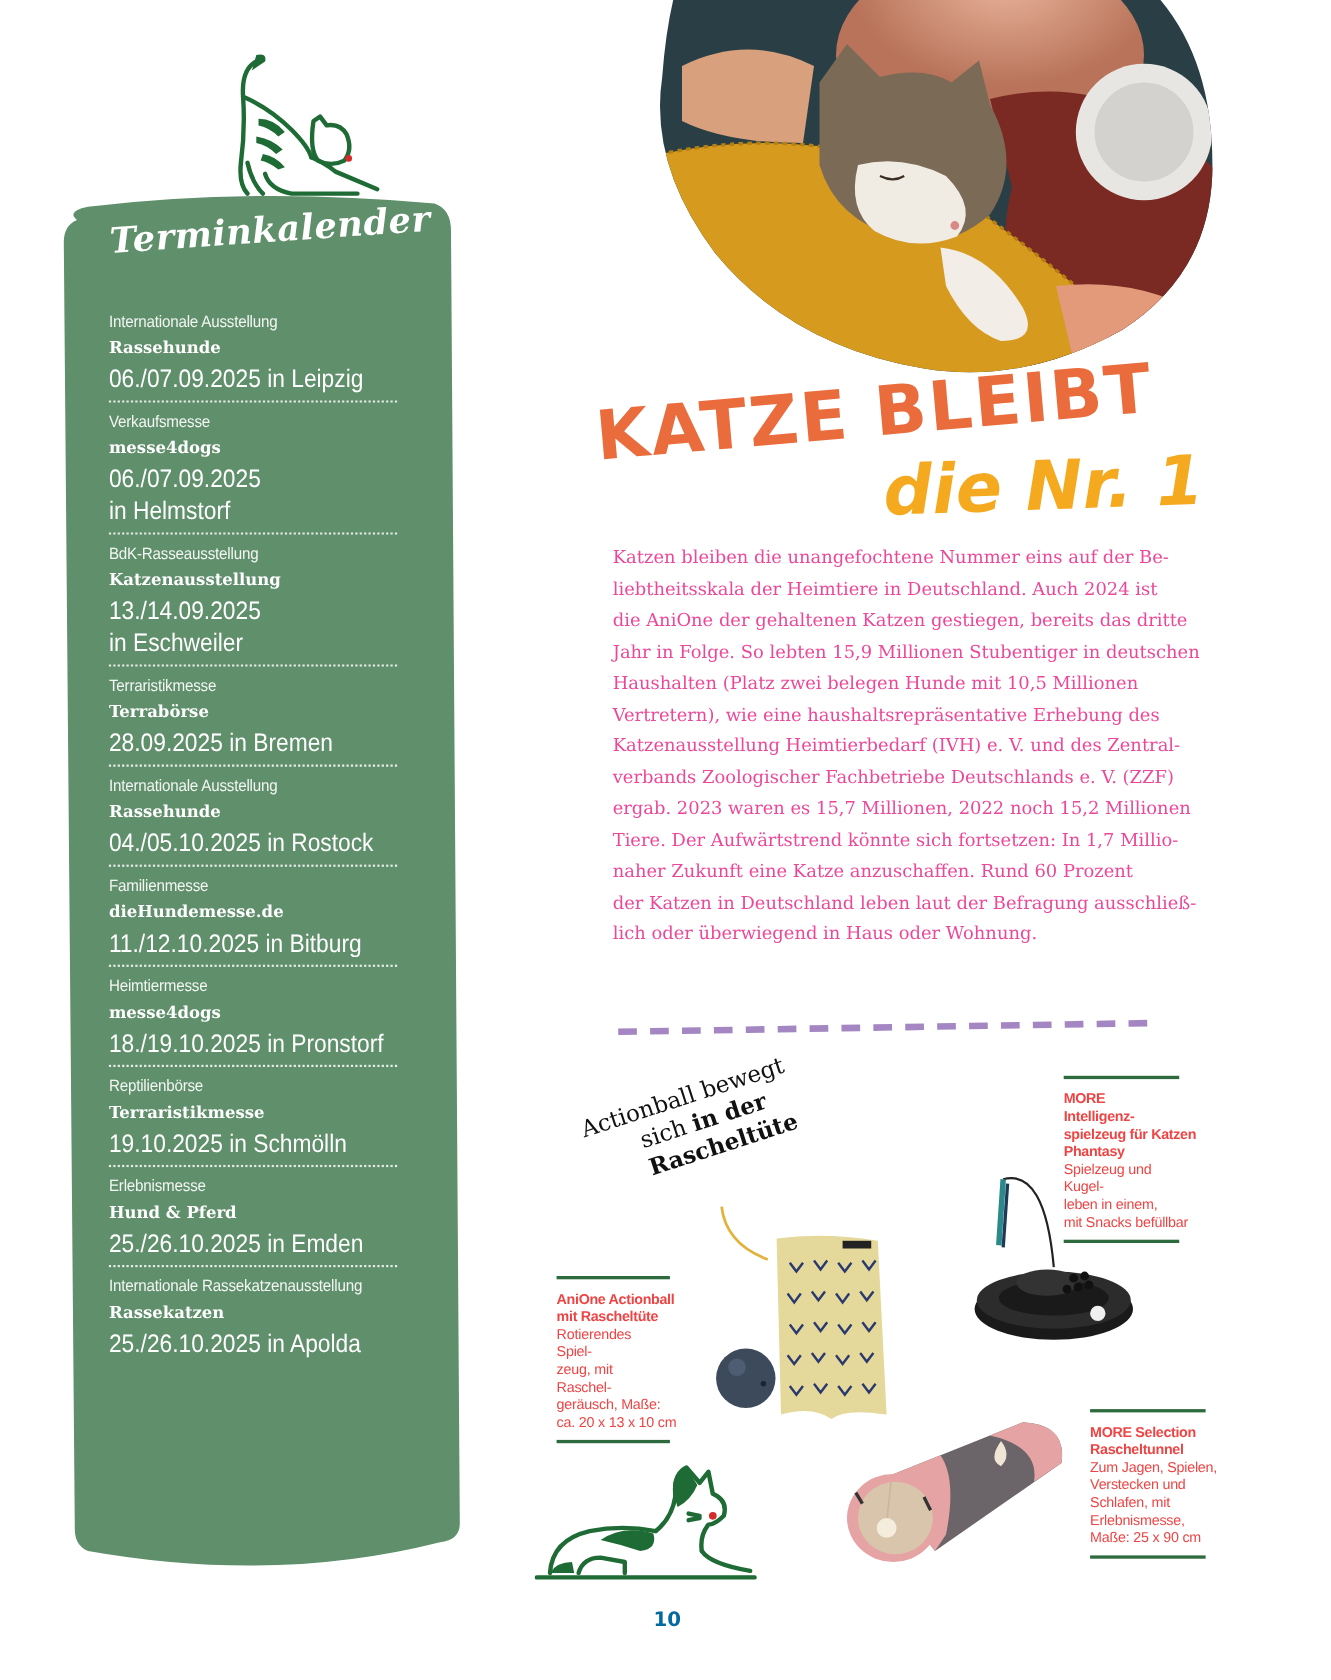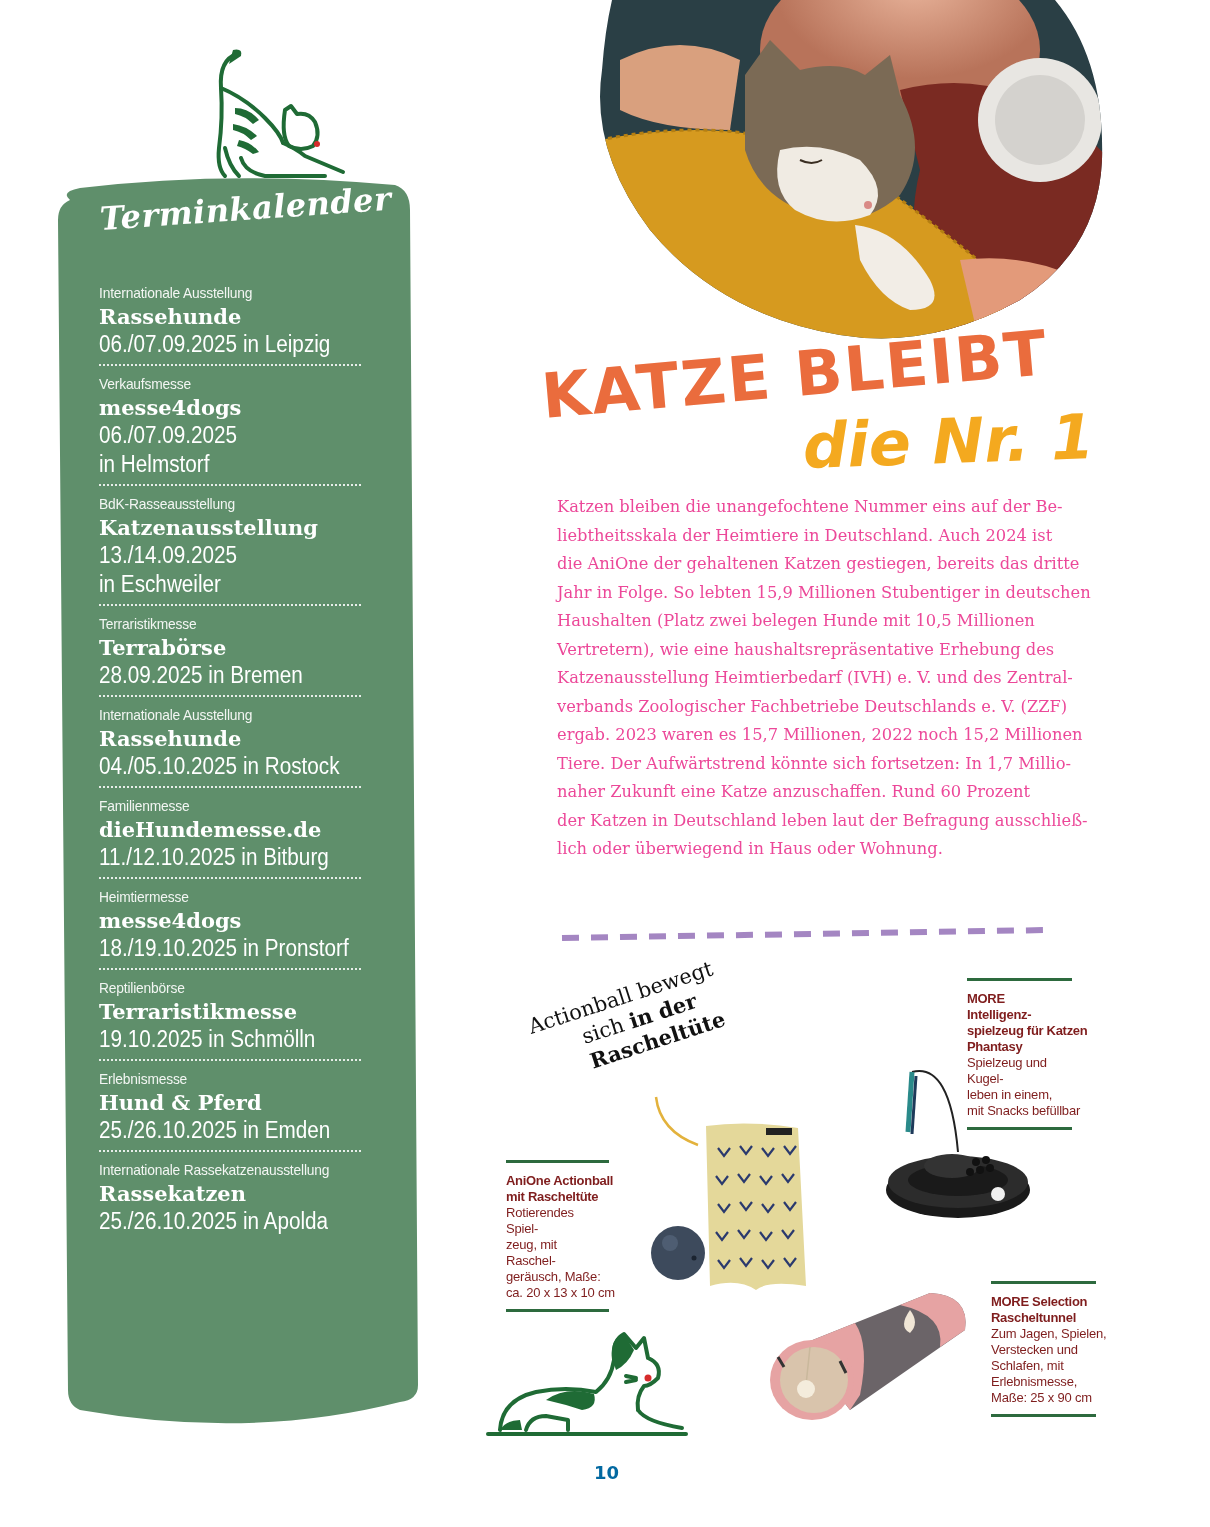--- a/index.html
+++ b/index.html
@@ -6,39 +6,39 @@
   body { width:1210px; height:1527px; background:#ffffff; position:relative; overflow:hidden; font-family:"Liberation Sans", sans-serif; }
   .abs { position:absolute; }
 
   
   #sidebar-bg { left:0; top:0; }
   .sidebar-title { left:100px; top:200px; width:270px; color:#fff; font-family:"DejaVu Serif", serif; font-style:italic; font-weight:bold; font-size:32px; transform:rotate(-4deg); transform-origin:left center; letter-spacing:0.5px; }
   .events { left:99px; top:283px; width:262px; }
   .event { padding:0 0 5px 0; margin:0 0 8px 0; border-bottom:2px dotted rgba(255,255,255,0.85); color:#fff; }
   .event.last { border-bottom:none; }
   .ev-cat { font-family:"Liberation Sans", sans-serif; font-size:15px; line-height:20px; color:#f3f6f3; letter-spacing:-0.2px; transform:scaleX(0.92); transform-origin:left; white-space:nowrap; }
-  .ev-name { font-family:"DejaVu Serif", serif; font-weight:bold; font-size:21px; line-height:27px; color:#fff; }
+  .ev-name { font-family:"DejaVu Serif", serif; font-weight:bold; font-size:15px; line-height:27px; color:#fff; }
   .ev-date { font-family:"Liberation Sans", sans-serif; font-size:23px; line-height:29px; color:#fff; transform:scaleX(0.9); transform-origin:left; white-space:nowrap; }
 
   
   #photo { left:600px; top:0; }
 
   
   .hl1 { left:545px; top:360px; font-family:"DejaVu Sans", sans-serif; font-weight:bold; font-size:62px; color:#ea6c3d; transform:rotate(-5deg); transform-origin:left bottom; letter-spacing:2px; white-space:nowrap; }
   .hl2 { left:803px; top:405px; font-family:"DejaVu Sans", sans-serif; font-weight:bold; font-style:italic; font-size:62px; color:#f4a91f; transform:rotate(-2deg); white-space:nowrap; }
 
   
   .body-text { left:557px; top:493px; width:540px; font-family:"DejaVu Serif", serif; font-size:16.3px; line-height:28.5px; color:#ec4899; }
   .body-text div { white-space:nowrap; }
 
   
   #dash { left:560px; top:925px; }
 
   
-  .callout { position:absolute; font-family:"Liberation Sans", sans-serif; color:#7f1d1d; }
+  .callout { position:absolute; font-family:"Liberation Sans", sans-serif; color:#ef4444; }
   .callout .rule { height:3px; background:#2d6a3e; }
   .callout .title { font-weight:bold; font-size:13px; line-height:16px; letter-spacing:-0.3px; }
   .callout .desc { font-size:13px; line-height:16px; letter-spacing:-0.2px; }
 
   .handnote { left:525px; top:1015px; font-family:"DejaVu Serif", serif; font-size:21px; line-height:26px; color:#111; transform:rotate(-18deg); transform-origin:left top; }
   .handnote b { font-weight:bold; }
 
   .pagenum { left:594px; top:1462px; font-family:"DejaVu Sans", sans-serif; font-weight:bold; font-size:18px; color:#0369a1; }
 </style>
 </head>

